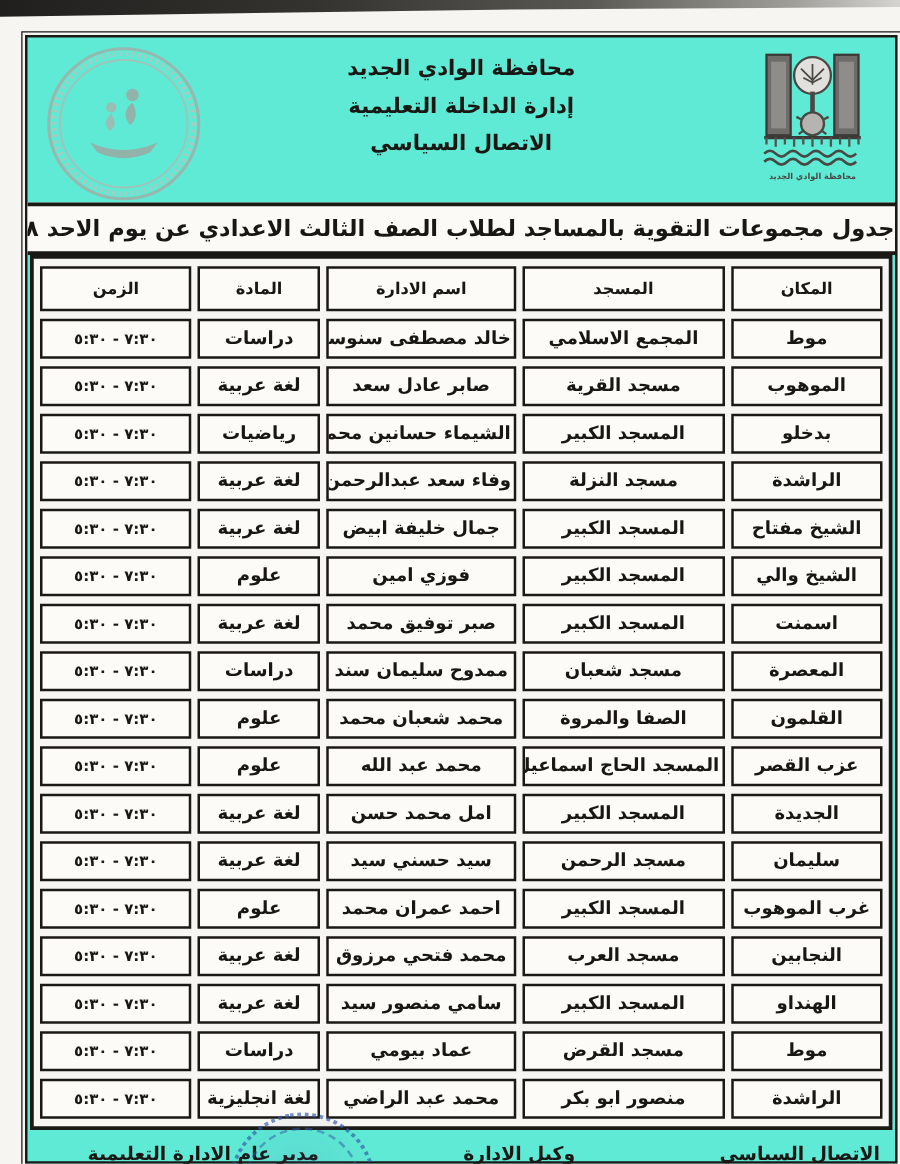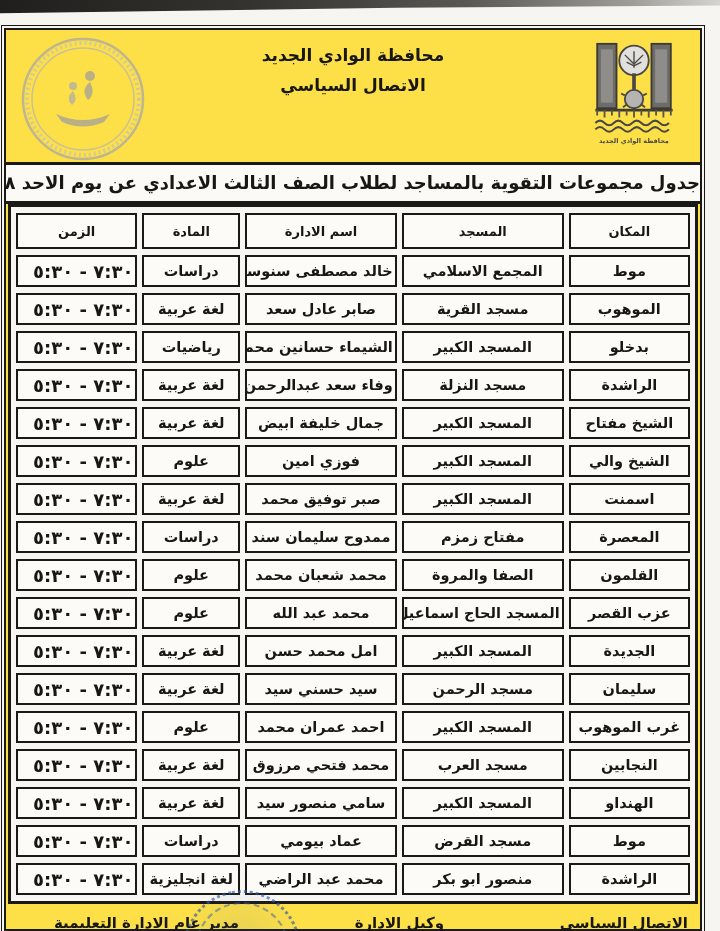--- a/index.html
+++ b/index.html
@@ -10,22 +10,22 @@
     color:#191714;
   }
   
   .scan-edge{
     position:absolute;top:0;left:0;width:720px;height:14px;
     background:linear-gradient(90deg,#201f1d 0%,#35332f 35%,#5a5853 65%,#a09e99 88%,#d6d4d0 100%);
     clip-path:polygon(0 0,100% 0,100% 40%,55% 55%,0 95%);
   }
   
   .page{
-    position:absolute;left:4px;top:28px;width:698px;height:903px;
-    background:#fde047;
+    position:absolute;left:20px;top:28px;width:698px;height:903px;
+    background:#5eead4;
     border:2px solid #1b1916;
     outline:1px solid #1b1916;outline-offset:2px;
     box-sizing:border-box;
   }
   
   .letterhead{position:relative;height:132px;}
   .org-lines{
     position:absolute;left:180px;right:180px;top:10px;
     text-align:center;font-weight:bold;
   }
@@ -50,21 +50,21 @@
     background:#f7f6f2;
   }
   th,td{
     border:2px solid #1b1916;background:#fcfbf8;
     text-align:center;vertical-align:middle;
     font-weight:bold;box-sizing:border-box;
     padding:0 2px;overflow:hidden;white-space:nowrap;
   }
   th{height:36px;font-size:13px;}
   td{height:32px;font-size:14.5px;}
-  td.time-cell{font-size:18px;text-align:right;}
+  td.time-cell{font-size:12px;}
   
   .footer{
     display:flex;justify-content:space-between;align-items:flex-start;
     padding:10px 12px 0 12px;font-weight:bold;font-size:15px;
   }
   .footer .sig{white-space:nowrap;}
   .footer .sig.left{margin-left:36px;}
   
   .stamp{
     position:absolute;left:183px;top:890px;width:112px;height:112px;
@@ -81,20 +81,21 @@
 </head>
 <body>
 
 <div class="scan-edge"></div>
 
 <div class="page">
 
   <div class="letterhead">
     <div class="org-lines">
       <div class="org-line">محافظة الوادي الجديد</div>
+      <div class="org-line">إدارة الداخلة التعليمية</div>
       <div class="org-line">الاتصال السياسي</div>
     </div>
 
     <div class="emblem-wrap">
       <svg width="92" height="96" viewBox="0 0 100 104">
 
         <rect x="10" y="4" width="21" height="70" fill="#6e6c68" stroke="#3c3a37" stroke-width="2"></rect>
         <rect x="69" y="4" width="21" height="70" fill="#6e6c68" stroke="#3c3a37" stroke-width="2"></rect>
         <rect x="14" y="10" width="13" height="58" fill="#8f8d89"></rect>
         <rect x="73" y="10" width="13" height="58" fill="#8f8d89"></rect>
@@ -217,21 +218,21 @@
         <tr>
           <td>اسمنت</td>
           <td>المسجد الكبير</td>
           <td>صبر توفيق محمد</td>
           <td>لغة عربية</td>
           <td class="time-cell" dir="ltr">٧:٣٠ - ٥:٣٠</td>
         </tr>
 
         <tr>
           <td>المعصرة</td>
-          <td>مفتاح زمزم</td>
+          <td>مسجد شعبان</td>
           <td>ممدوح سليمان سند</td>
           <td>دراسات</td>
           <td class="time-cell" dir="ltr">٧:٣٠ - ٥:٣٠</td>
         </tr>
 
         <tr>
           <td>القلمون</td>
           <td>الصفا والمروة</td>
           <td>محمد شعبان محمد</td>
           <td>علوم</td>

